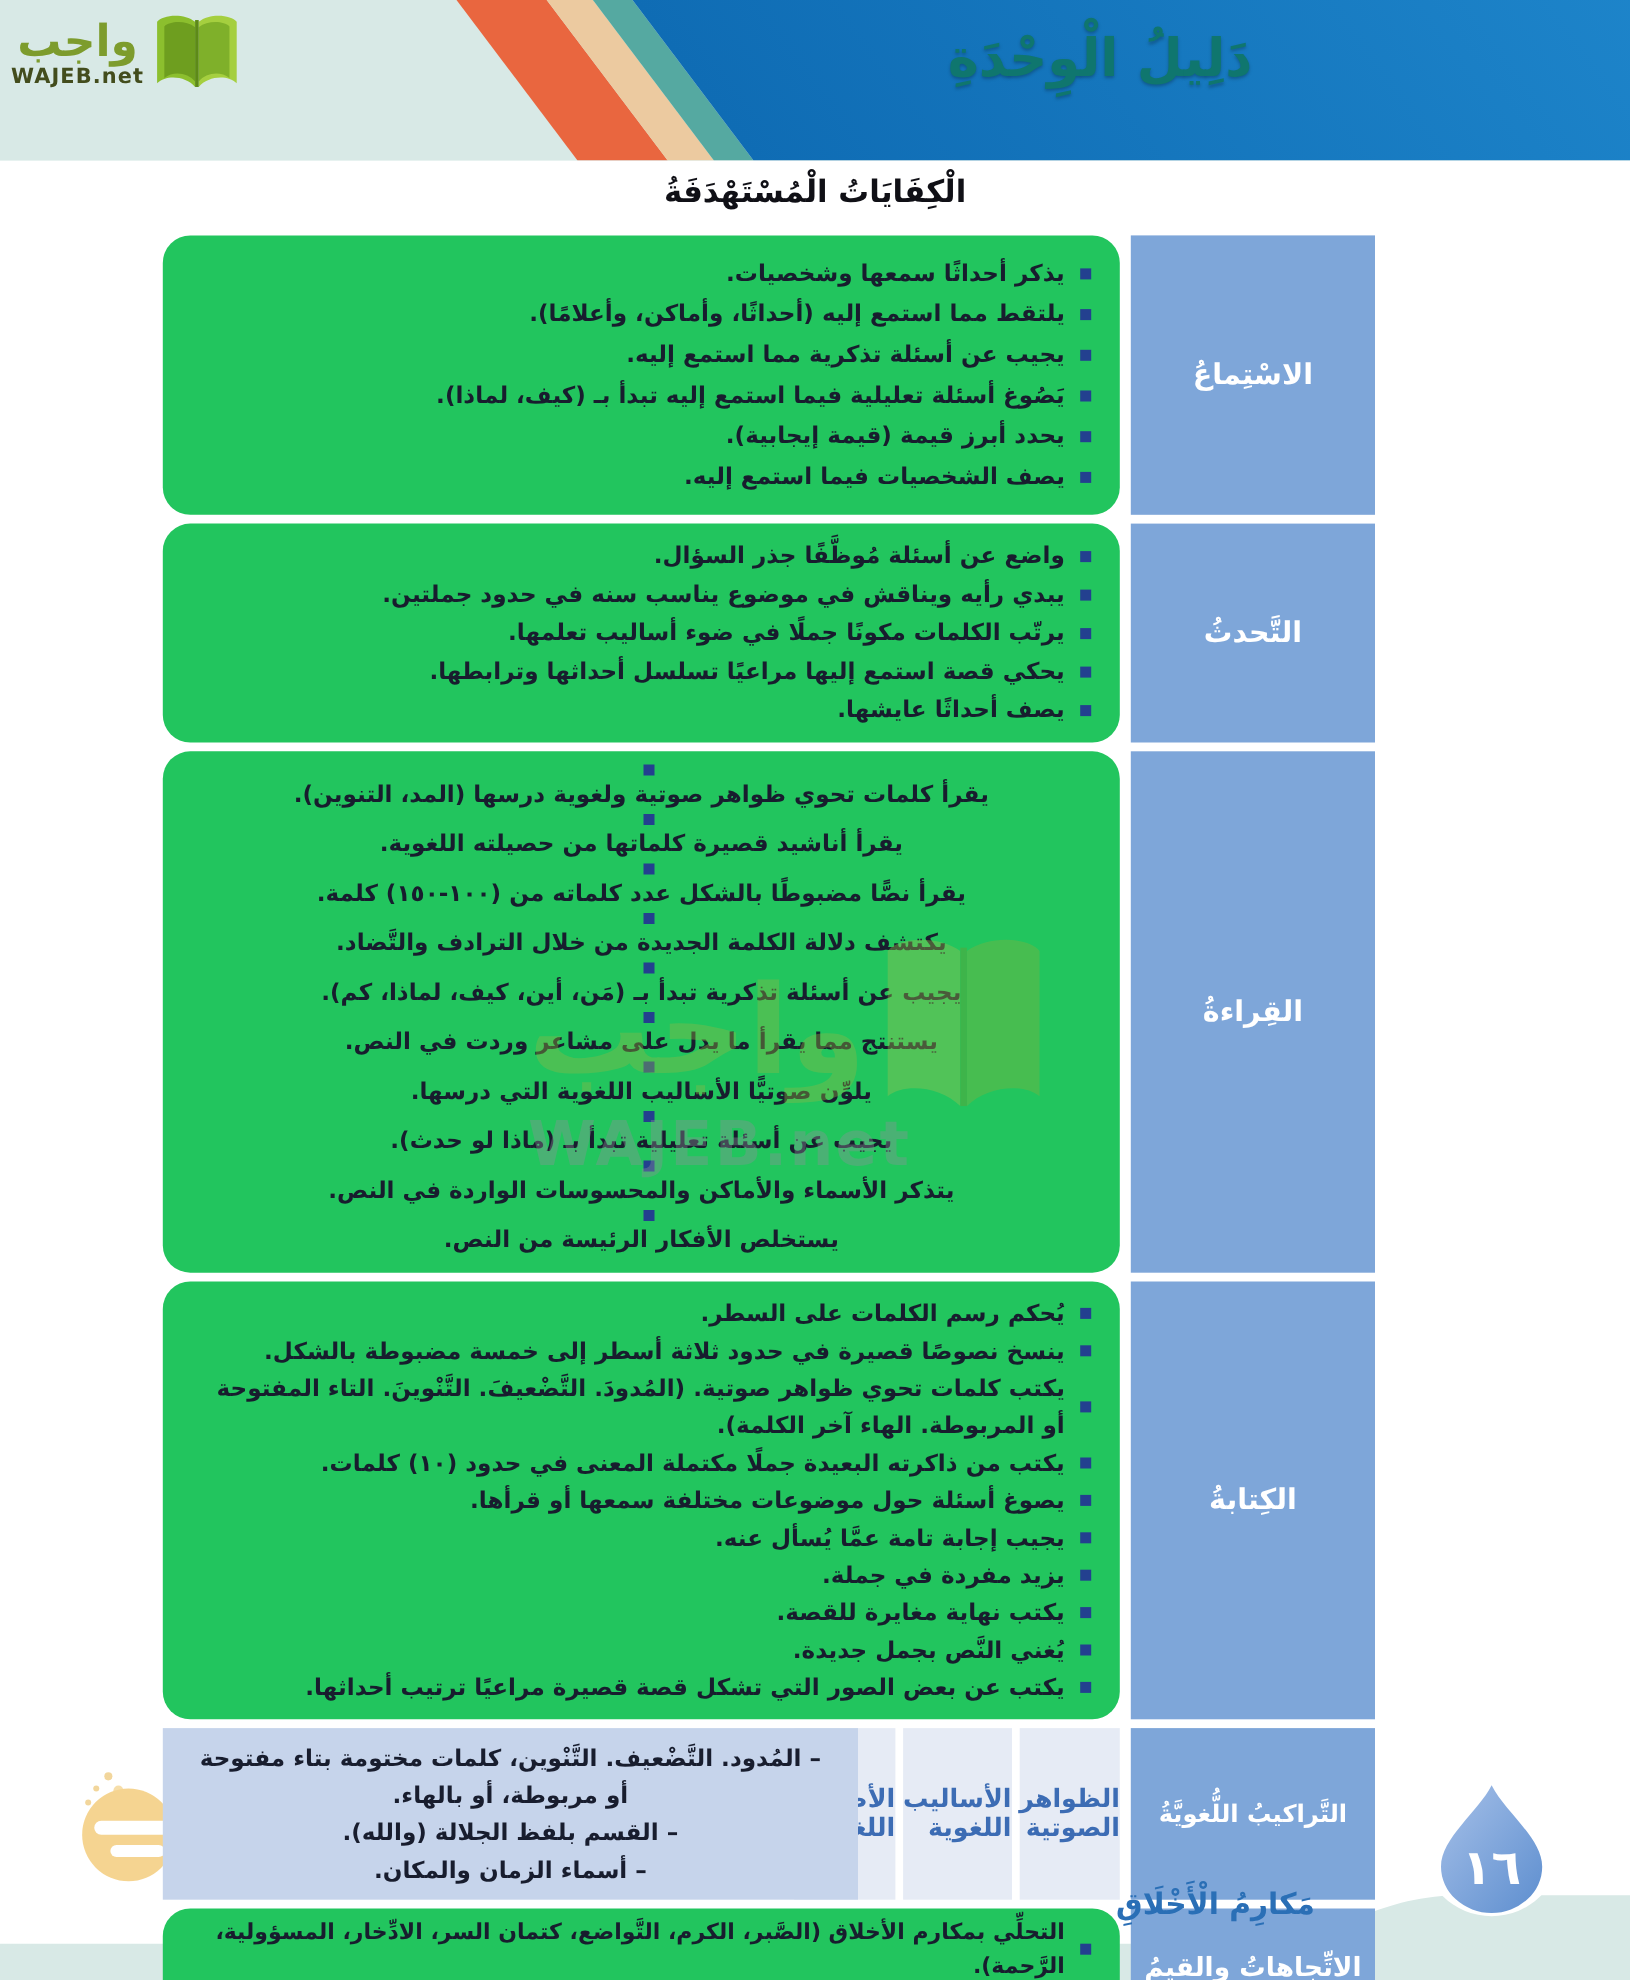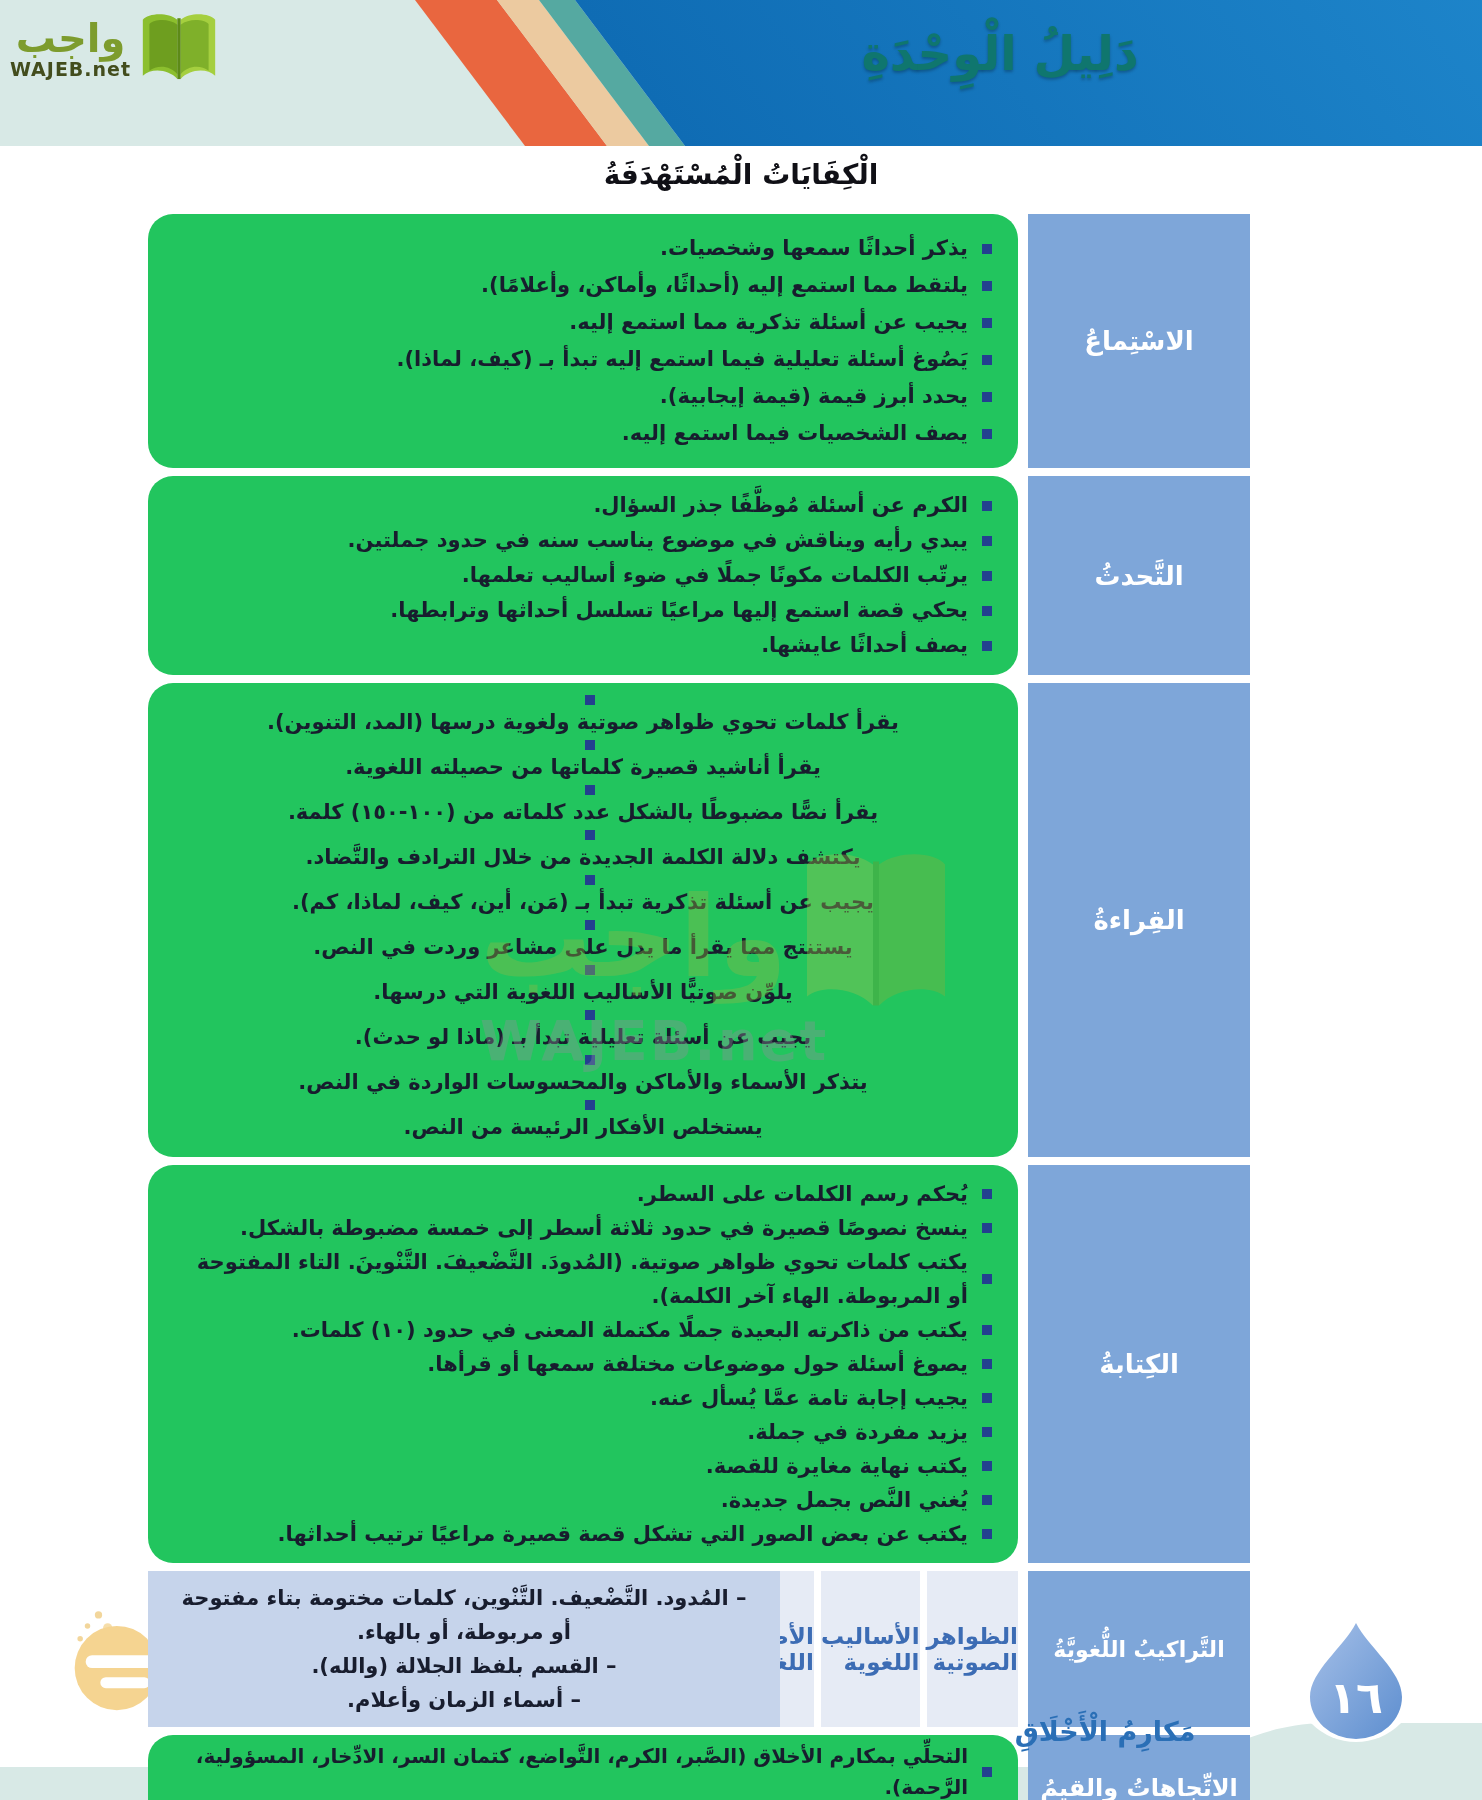--- a/index.html
+++ b/index.html
@@ -127,21 +127,21 @@
             <span class="bullet"></span>
             <span class="item-text">يصف الشخصيات فيما استمع إليه.</span>
           </div>
         </div>
       </div>
       <div class="row row1">
         <div class="label-cell">التَّحدثُ</div>
         <div class="content-cell">
           <div class="item">
             <span class="bullet"></span>
-            <span class="item-text">الكرم عن أسئلة مُوظَّفًا جذر السؤال.</span>
+            <span class="item-text">واضع عن أسئلة مُوظَّفًا جذر السؤال.</span>
           </div>
           <div class="item">
             <span class="bullet"></span>
             <span class="item-text">يبدي رأيه ويناقش في موضوع يناسب سنه في حدود جملتين.</span>
           </div>
           <div class="item">
             <span class="bullet"></span>
             <span class="item-text">يرتّب الكلمات مكونًا جملًا في ضوء أساليب تعلمها.</span>
           </div>
           <div class="item">
@@ -248,21 +248,21 @@
         <div class="label-cell">التَّراكيبُ اللُّغويَّةُ</div>
         <div class="struct-wrap">
           <div class="sub-col">
             <div class="sub-cell">الظواهر الصوتية</div>
             <div class="sub-cell">الأساليب اللغوية</div>
             <div class="sub-cell">الأصناف اللغوية</div>
           </div>
           <div class="dash-cell">
             <div class="dash-line">– المُدود. التَّضْعيف. التَّنْوين، كلمات مختومة بتاء مفتوحة أو مربوطة، أو بالهاء.</div>
             <div class="dash-line">– القسم بلفظ الجلالة (والله).</div>
-            <div class="dash-line">– أسماء الزمان وأعلام.</div>
+            <div class="dash-line">– أسماء الزمان والمكان.</div>
           </div>
         </div>
       </div>
       <div class="row row5">
         <div class="label-cell">الاتِّجاهاتُ والقيمُ</div>
         <div class="content-cell">
           <div class="item">
             <span class="bullet"></span>
             <span class="item-text">التحلِّي بمكارم الأخلاق (الصَّبر، الكرم، التَّواضع، كتمان السر، الادِّخار، المسؤولية، الرَّحمة).</span>
           </div>

